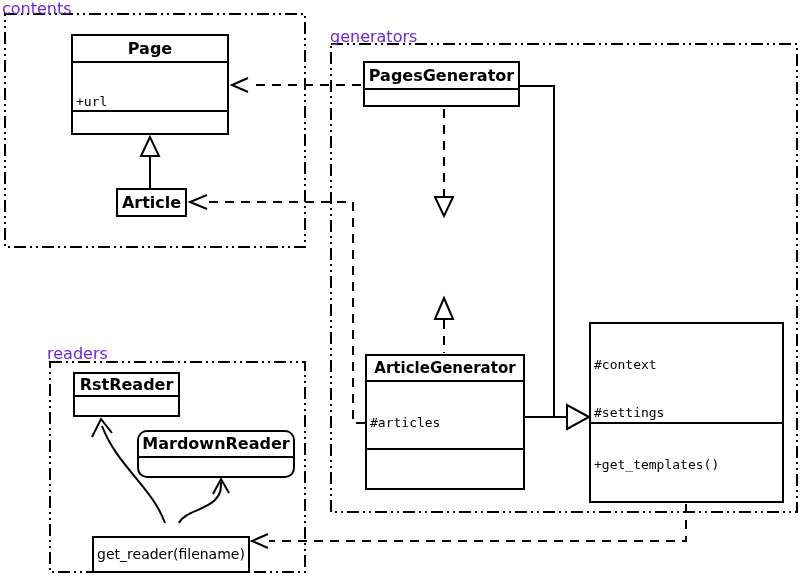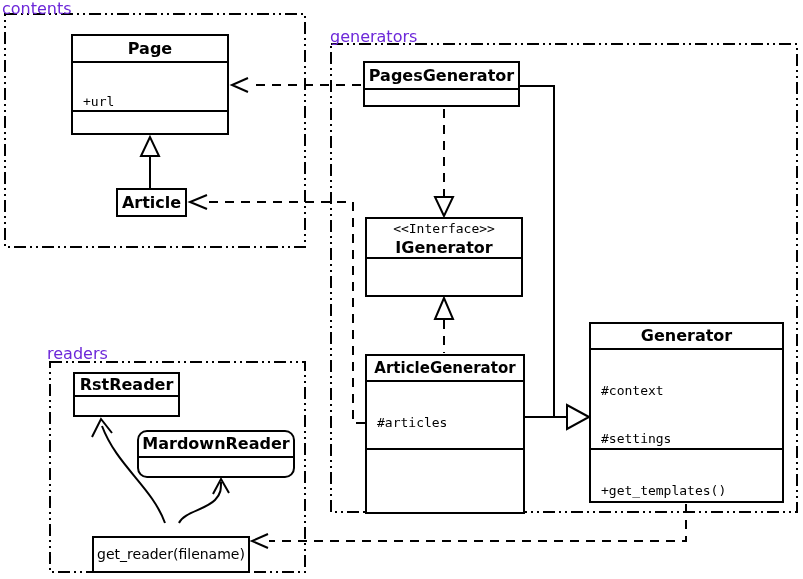--- a/index.html
+++ b/index.html
@@ -17,21 +17,21 @@
     position:absolute; z-index:2; background:#ffffff;
     border:2px solid #000; box-sizing:border-box;
   }
   .uml-title {
     font-family:"DejaVu Sans", sans-serif; font-weight:bold;
     font-size:16px; text-align:center; overflow:hidden; white-space:nowrap;
   }
   .uml-title.with-sep { border-bottom:2px solid #000; }
   .uml-members {
     font-family:"DejaVu Sans Mono", monospace; font-size:13px;
-    line-height:16px; padding-left:10px; white-space:pre; overflow:hidden;
+    line-height:16px; padding-left:3px; white-space:pre; overflow:hidden;
     box-sizing:border-box;
   }
   .uml-members.with-sep { border-bottom:2px solid #000; }
   .stereotype {
     font-family:"DejaVu Sans Mono", monospace; font-weight:normal;
     font-size:13px; line-height:17px; text-align:center;
   }
   .iface-name { font-size:16px; line-height:21px; }
   .fn-box {
     position:absolute; z-index:2; background:#fff; border:2px solid #000;
@@ -120,47 +120,36 @@
     <div class="uml-title" style="height:25px; line-height:25px;">Article</div>
   </div>
 
   <div class="uml-box" style="left:363px; top:61px; width:157px; height:46px;">
     <div class="uml-title with-sep" style="height:25px; line-height:25px;">PagesGenerator</div>
     <div class="uml-members" style="height:15px; line-height:14px;">
       
     </div>
   </div>
 
-  <div class="uml-box" style="left:365px; top:217px; width:158px; height:80px;">
-    <div class="uml-title with-sep" style="height:40px; padding-top:1px; box-sizing:border-box;">
-      <div class="stereotype">&lt;&lt;Interface&gt;&gt;</div>
-      <div class="iface-name">IGenerator</div>
-    </div>
-    <div class="uml-members" style="height:34px; line-height:16px; padding-top:1px;">
-      <div>+generate_context()</div>
-      
-    </div>
-  </div>
 
-  <div class="uml-box" style="left:365px; top:354px; width:160px; height:160px;">
+  <div class="uml-box" style="left:365px; top:354px; width:160px; height:136px;">
     <div class="uml-title with-sep" style="height:24px; line-height:24px; font-size:15px;">ArticleGenerator</div>
     <div class="uml-members with-sep" style="height:68px; line-height:16px; padding-top:1px;">
       <div>#articles</div>
       
       
       
     </div>
     <div class="uml-members" style="height:34px; line-height:16px; padding-top:1px;">
       <div>+generate_feeds()</div>
       
     </div>
   </div>
 
   <div class="uml-box" style="left:589px; top:322px; width:195px; height:181px;">
-    <div class="uml-title with-sep" style="height:24px; line-height:24px;">Generator</div>
     <div class="uml-members with-sep" style="height:100px; line-height:16px; padding-top:1px;">
       <div>#context</div>
       <div>#settings</div>
       
       
       
       
     </div>
     <div class="uml-members" style="height:51px; line-height:16px; padding-top:1px;">
       <div>+get_templates()</div>

